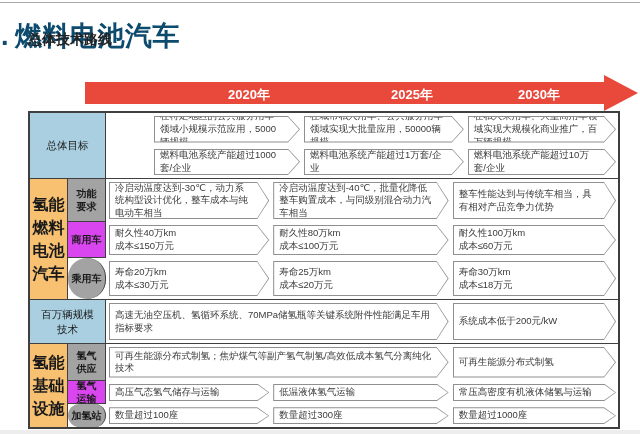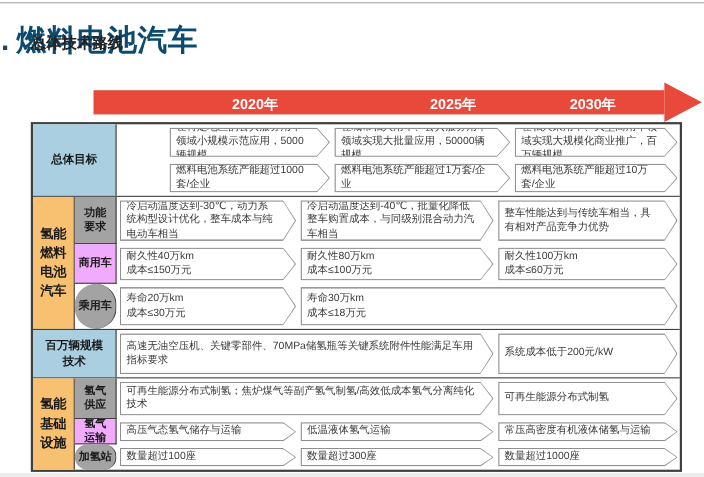--- a/index.html
+++ b/index.html
@@ -13,46 +13,46 @@
 
   .title{position:absolute;left:1px;top:18px;font-size:27px;font-weight:900;color:#0c4a6e;letter-spacing:0.5px;white-space:nowrap;}
   .title .pfx{margin-right:6px;}
   .subtitle{position:absolute;left:28px;top:31px;font-size:14px;font-weight:bold;color:#222;}
 
   
   .tl-bar{position:absolute;left:85px;top:82px;width:519px;height:22px;background:#e8493b;}
   .tl-head{position:absolute;left:604px;top:75px;width:0;height:0;
     border-top:18px solid transparent;border-bottom:18px solid transparent;border-left:34px solid #e8493b;}
   .yr{position:absolute;top:4px;color:#fff;font-weight:bold;font-size:13px;white-space:nowrap;}
-  .yr0{left:126px}.yr1{left:306px}.yr2{left:433px}
+  .yr0{left:143px}.yr1{left:306px}.yr2{left:433px}
 
   
   .roadmap{position:absolute;left:28px;top:111px;width:592px;height:318px;
     border:2px solid #3f3f3f;box-sizing:border-box;display:flex;flex-direction:column;background:#fff;}
   .sec{display:flex;box-sizing:border-box;min-height:0;}
   .sec + .sec{border-top:1.5px solid #3f3f3f;}
   .s1{height:65px}.s2{height:121px}.s3{height:44px}.s4{flex:1}
 
   .widelbl{width:76px;flex:0 0 76px;border-right:1px solid #3f3f3f;box-sizing:border-box;
     display:flex;align-items:center;justify-content:center;text-align:center;
-    font-size:10.5px;font-weight:bold;color:#1a1a1a;white-space:pre-line;line-height:1.35;}
+    font-size:10.5px;font-weight:normal;color:#1a1a1a;white-space:pre-line;line-height:1.35;}
   .grpcell{width:38px;flex:0 0 38px;border-right:1px solid #3f3f3f;box-sizing:border-box;
     display:flex;align-items:center;justify-content:center;text-align:center;
-    font-size:12px;font-weight:bold;color:#1a1a1a;white-space:pre-line;line-height:1.45;}
+    font-size:16px;font-weight:bold;color:#1a1a1a;white-space:pre-line;line-height:1.45;}
   .subrows{flex:1;display:flex;flex-direction:column;min-width:0;}
   .subrow{display:flex;min-height:0;box-sizing:border-box;}
   .sublbl{width:38px;flex:0 0 38px;border-right:1px solid #3f3f3f;border-bottom:1px solid #3f3f3f;
     box-sizing:border-box;display:flex;align-items:center;justify-content:center;text-align:center;
     font-size:10px;font-weight:bold;color:#1a1a1a;white-space:pre-line;line-height:1.3;}
   .subrow:last-child .sublbl{border-bottom:none;border-radius:19px;}
 
   .bg-blue{background:#a9cfe0}
   .bg-orange{background:#f8c171}
   .bg-yg{background:#a3a3a3}
-  .bg-gray{background:#f0abfc}
+  .bg-gray{background:#d946ef}
 
   .contentcol{flex:1;display:flex;flex-direction:column;min-width:0;}
   .crow{flex:1;display:flex;align-items:stretch;gap:4px;padding:3px 2px 3px 3px;box-sizing:border-box;min-width:0;min-height:0;}
 
   
   .ab{background:#8f8f8f;display:flex;box-sizing:border-box;min-width:0;
     clip-path:polygon(0 0,calc(100% - 12px) 0,100% 50%,calc(100% - 12px) 100%,0 100%);}
   .ab-in{flex:1;margin:1px;background:#fff;box-sizing:border-box;min-width:0;
     clip-path:polygon(0 0,calc(100% - 11px) 0,100% 50%,calc(100% - 11px) 100%,0 100%);
     padding:1px 16px 1px 5px;display:flex;flex-direction:column;justify-content:center;
@@ -149,36 +149,40 @@
             </div>
         </div>
       </div>
       <div class="subrow" style="flex:41 0 0;">
         <div class="sublbl bg-yg">乘用车</div>
         <div class="crow">
           <div class="ab cb1">
               <div class="ab-in">寿命20万km
 成本≤30万元</div>
             </div>
+          <div class="ab cb2">
+              <div class="ab-in">寿命25万km
+成本≤20万元</div>
+            </div>
           <div class="ab cb3">
               <div class="ab-in">寿命30万km
 成本≤18万元</div>
             </div>
         </div>
       </div>
     </div>
   </div>
 
   <div class="sec s3">
     <div class="widelbl bg-blue">百万辆规模
 技术</div>
     <div class="contentcol">
       <div class="crow">
         <div class="ab cb12">
-            <div class="ab-in">高速无油空压机、关键零部件、70MPa储氢瓶等关键系统附件性能满足车用指标要求</div>
+            <div class="ab-in">高速无油空压机、氢循环系统、70MPa储氢瓶等关键系统附件性能满足车用指标要求</div>
           </div>
         <div class="ab cb3">
             <div class="ab-in">系统成本低于200元/kW</div>
           </div>
       </div>
     </div>
   </div>
 
   <div class="sec s4">
     <div class="grpcell bg-orange">氢能

